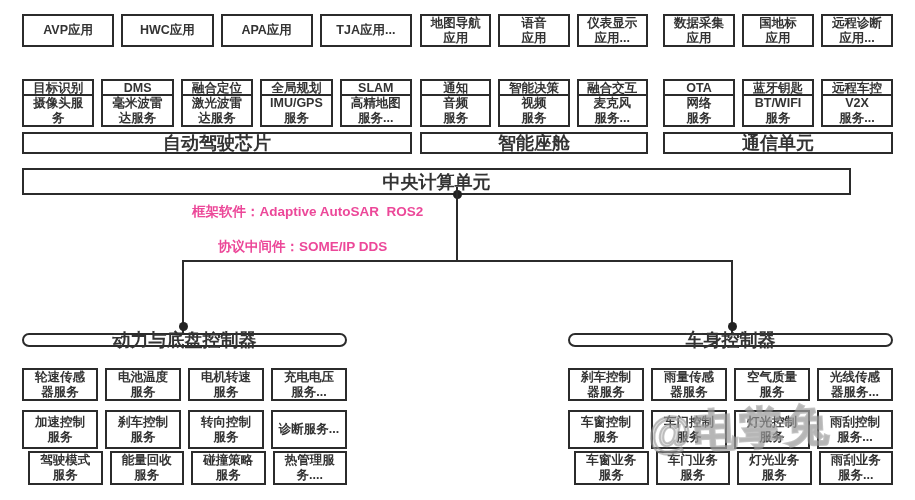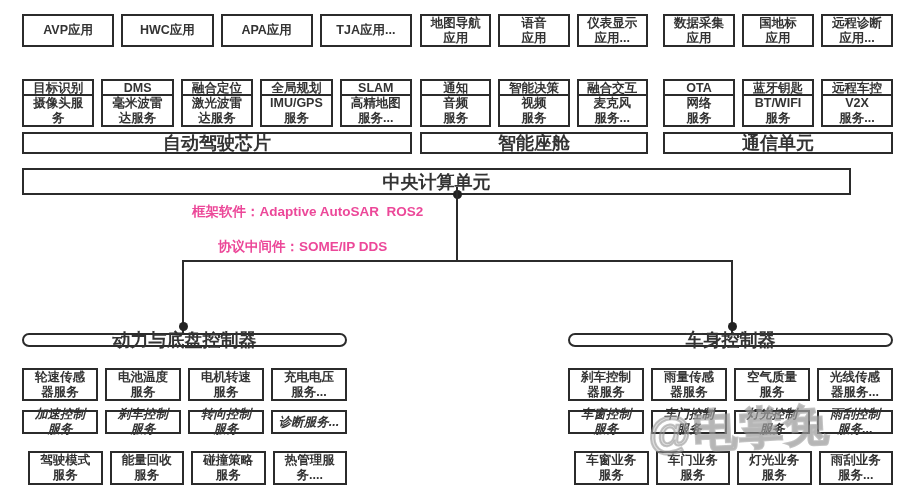--- a/index.html
+++ b/index.html
@@ -28,21 +28,21 @@
 
   
   .cband{position:absolute;left:22px;width:829px;top:168px;height:27px;}
 
   
   .bgroup{position:absolute;top:333px;width:325px;height:160px;}
   #bg0{left:22px;}
   #bg1{left:568px;}
   .bgroup .grow{position:absolute;left:0;right:0;display:flex;gap:7px;}
   .bgroup .r0{top:35px;height:33px;}
-  .bgroup .r1{top:77px;height:24px;font-style:italic;}
+  .bgroup .r1{top:77px;height:39px;}
   .bgroup .r2{top:118px;height:34px;margin-left:6px;}
   .bheader{position:absolute;left:0;right:0;top:0;height:14px;border-radius:7px;}
 
   
   .line{position:absolute;background:#2b2b2b;}
   .dot{position:absolute;width:9px;height:9px;border-radius:50%;background:#222;}
 
   
   .ann{position:absolute;font-weight:bold;font-size:13.5px;color:#ec4899;white-space:pre;}
   #ann-framework{left:192px;top:203px;}

